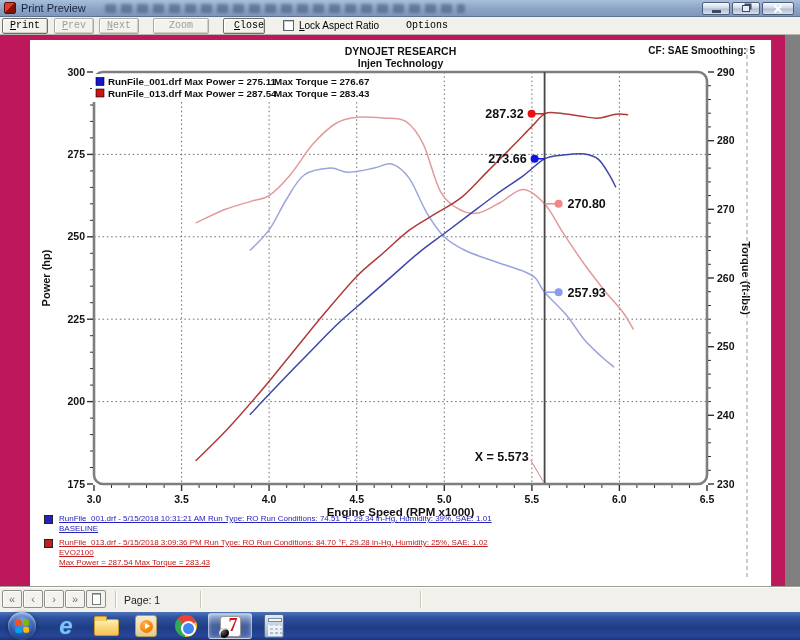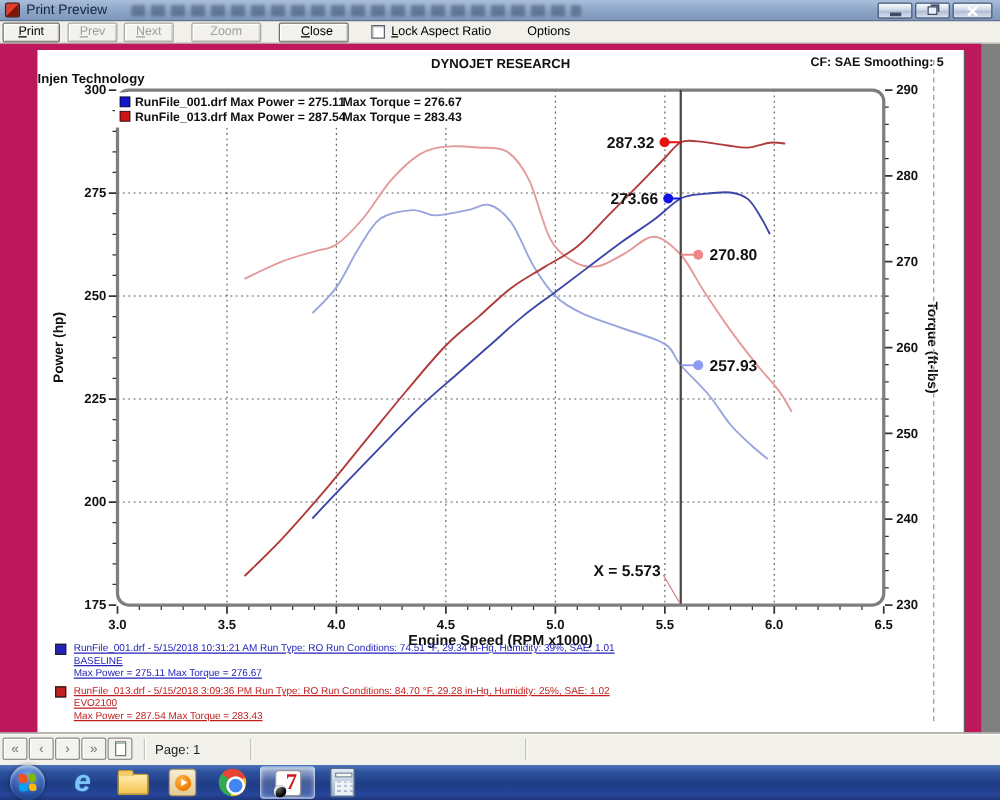--- a/index.html
+++ b/index.html
@@ -28,34 +28,34 @@
   .glyph-close { position:relative; width:10px; height:10px; }
   .glyph-close:before,.glyph-close:after { content:""; position:absolute; left:0; top:4px;
     width:10px; height:2px; background:#fff; }
   .glyph-close:before { transform:rotate(45deg); } .glyph-close:after { transform:rotate(-45deg); }
 
   
   .toolbar { position:absolute; left:0; top:17px; width:800px; height:18px;
     background:#f1f0ea; border-bottom:1px solid #b9b7ac; display:flex; align-items:center; }
   .tbtn { height:16px; margin-top:0; background:#f3f2ec; border:1px solid #6f6f6f; border-radius:2px;
     box-shadow:inset 1px 1px 0 #ffffff, inset -1px -1px 0 #cfcec7;
-    font-size:10px; color:#000; padding:0 5px; line-height:14px; text-align:center; }
+    font-size:10px; color:#000; padding:0 5px; line-height:14px; text-align:center;font-family:Liberation Mono, monospace; }
   .tbtn.dis { color:#9e9e9e; border-color:#a8a8a8; }
   .cbwrap { display:flex; align-items:center; gap:5px; margin-left:18px; font-size:10px; color:#000; }
   .cb { width:11px; height:11px; background:#fff; border:1px solid #58636f;
     box-shadow:inset 1px 1px 0 #c8ccd2; }
   u { text-decoration:underline; }
 
   
   .preview { position:absolute; left:0; top:35px; width:785px; height:551px; background:#be185d; }
   .pageview { position:absolute; left:30px; top:5px; width:741px; height:546px; background:#ffffff;
     box-shadow:1px 1px 0 #5e5e5e; }
   .hdr1 { position:absolute; left:0; top:5px; width:741px; text-align:center;
     font-size:10.5px; font-weight:bold; color:#111; }
-  .hdr2 { position:absolute; left:0; top:17px; width:741px; 
+  .hdr2 { position:absolute; left:0; top:17px; width:741px; text-align:center;
     font-size:10.5px; font-weight:bold; color:#111; }
   .cf { position:absolute; right:16px; top:5px; font-size:10px; font-weight:bold; color:#111; }
   #plot { position:absolute; left:0; top:0; }
 
   .runs { position:absolute; left:14px; top:474px; width:700px; }
   .run { position:relative; padding-left:15px; margin-bottom:4px; font-size:8px; line-height:10px;text-decoration:underline; }
   .runsq { position:absolute; left:0; top:1px; width:9px; height:9px; border:1px solid #222; }
 
   
   .statusbar { position:absolute; left:0; top:586px; width:800px; height:26px;
@@ -141,21 +141,21 @@
           <span class="glyph-close"></span>
         </span>
     </span>
   </div>
 
   <div class="toolbar">
     <button class="tbtn" style="width:46px;margin-left:2px;"><u>P</u>rint</button>
     <button class="tbtn dis" style="width:40px;margin-left:6px;"><u>P</u>rev</button>
     <button class="tbtn dis" style="width:40px;margin-left:5px;"><u>N</u>ext</button>
     <button class="tbtn dis" style="width:56px;margin-left:14px;">Zoom <u>O</u>ut</button>
-    <button class="tbtn" style="width:56px;margin-left:14px;padding-left:10px;"><u>C</u>lose</button>
+    <button class="tbtn" style="width:42px;margin-left:14px;padding-left:10px;"><u>C</u>lose</button>
     <span class="cbwrap">
       <span class="cb"></span>
       <span><u>L</u>ock Aspect Ratio</span>
     </span>
     <button class="tbtn" style="width:48px;margin-left:22px;border:none;box-shadow:none;background:transparent;">Options</button>
   </div>
 
   <div class="preview">
     <div class="pageview">
       <div class="hdr1">DYNOJET RESEARCH</div>
@@ -318,21 +318,20 @@
           <rect x="66" y="49" width="8" height="8" fill="#cc1515" stroke="#000" stroke-width="0.6"></rect>
           <text x="78" y="56.5" font-size="9.8" font-weight="bold" fill="#111">RunFile_013.drf Max Power = 287.54</text>
           <text x="244" y="56.5" font-size="9.8" font-weight="bold" fill="#111">Max Torque = 283.43</text>
         </svg>
 
       <div class="runs">
         <div class="run" style="color: rgb(35, 35, 187);">
           <span class="runsq" style="background: rgb(35, 35, 187);"></span>
           <div>RunFile_001.drf - 5/15/2018 10:31:21 AM  Run Type: RO  Run Conditions: 74.51 °F, 29.34 in-Hg,  Humidity:  39%, SAE: 1.01</div>
           <div>BASELINE</div>
-          <div>Max Power = 275.11  Max Torque = 276.67</div>
         </div>
         <div class="run" style="color: rgb(194, 32, 32);">
           <span class="runsq" style="background: rgb(194, 32, 32);"></span>
           <div>RunFile_013.drf - 5/15/2018 3:09:36 PM  Run Type: RO  Run Conditions: 84.70 °F, 29.28 in-Hg,  Humidity:  25%, SAE: 1.02</div>
           <div>EVO2100</div>
           <div>Max Power = 287.54  Max Torque = 283.43</div>
         </div>
       </div>
     </div>
   </div>

